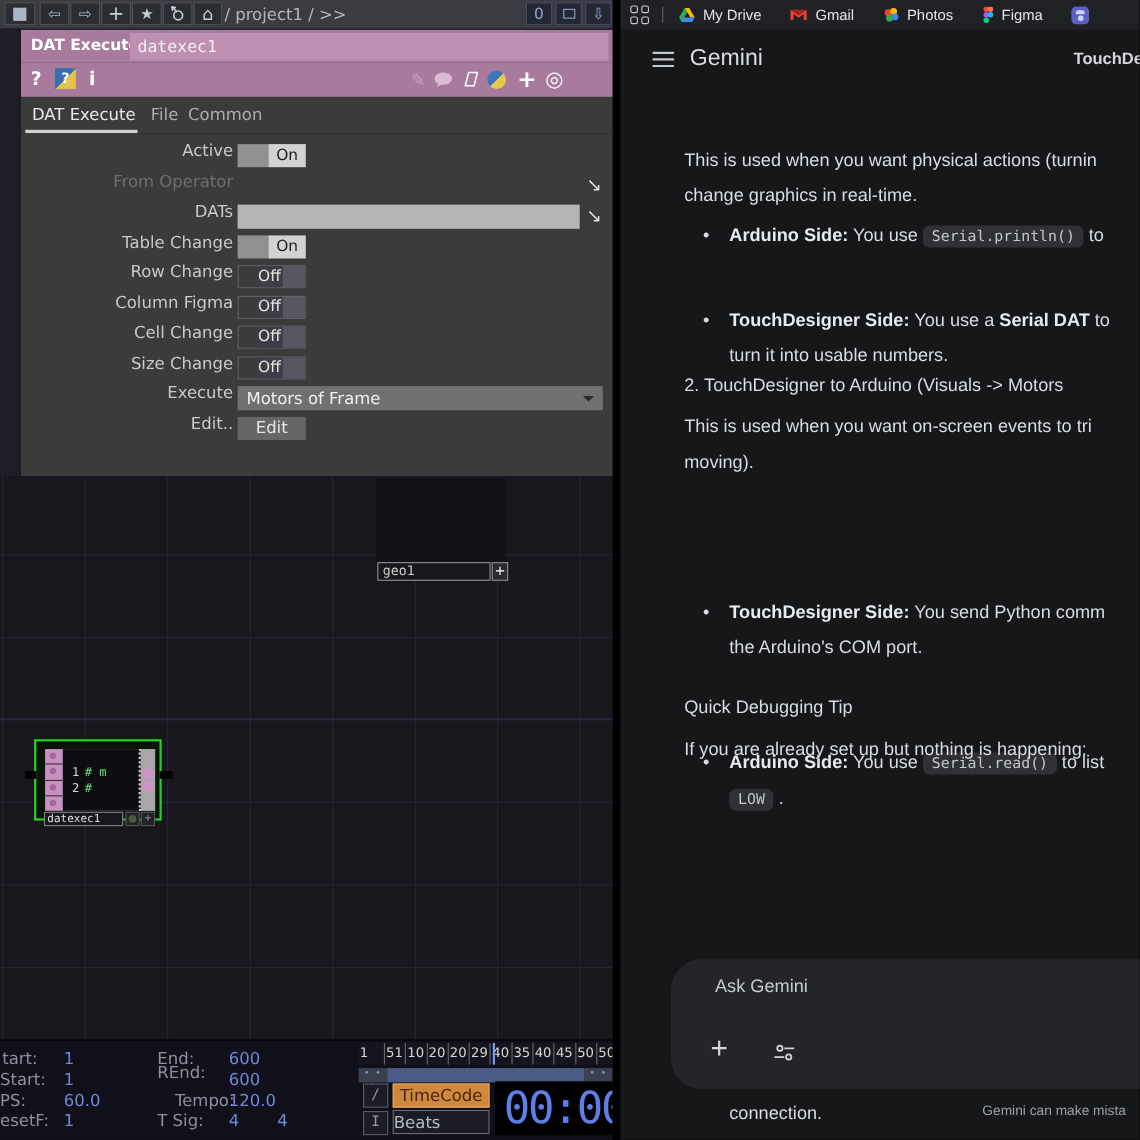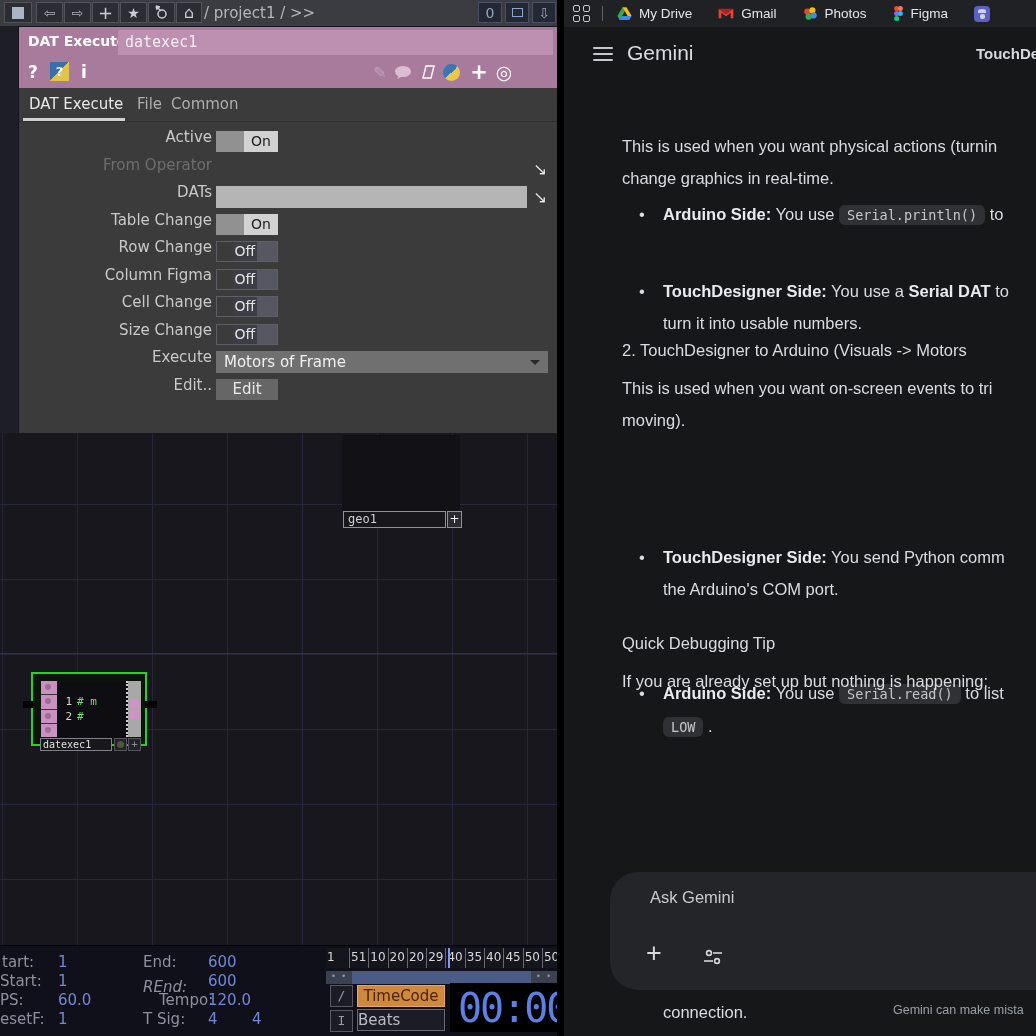--- a/index.html
+++ b/index.html
@@ -395,21 +395,21 @@
     <span class="tl-val" style="left:58px;top:7px;">1</span>
     <span class="tl-label" style="left:0px;top:26px;">Start:</span>
     <span class="tl-val" style="left:58px;top:26px;">1</span>
     <span class="tl-label" style="left:0px;top:45px;">PS:</span>
     <span class="tl-val" style="left:58px;top:45px;">60.0</span>
     <span class="tl-label" style="left:0px;top:64px;">esetF:</span>
     <span class="tl-val" style="left:58px;top:64px;">1</span>
 
     <span class="tl-label" style="left:143px;top:7px;">End:</span>
     <span class="tl-val" style="left:208px;top:7px;">600</span>
-    <span class="tl-label" style="left:143px;top:32px;font-style:italic;">REnd:</span>
+    <span class="tl-label" style="left:143px;top:20px;">REnd:</span>
     <span class="tl-val" style="left:208px;top:26px;">600</span>
     <span class="tl-label" style="left:143px;top:45px;margin-left:16px;">Tempo:</span>
     <span class="tl-val" style="left:208px;top:45px;">120.0</span>
     <span class="tl-label" style="left:143px;top:64px;">T Sig:</span>
     <span class="tl-val" style="left:208px;top:64px;">4</span>
     <span class="tl-val" style="left:252px;top:64px;">4</span>
 
     <div class="ruler">
       <span>1</span>
       <span>51</span>

